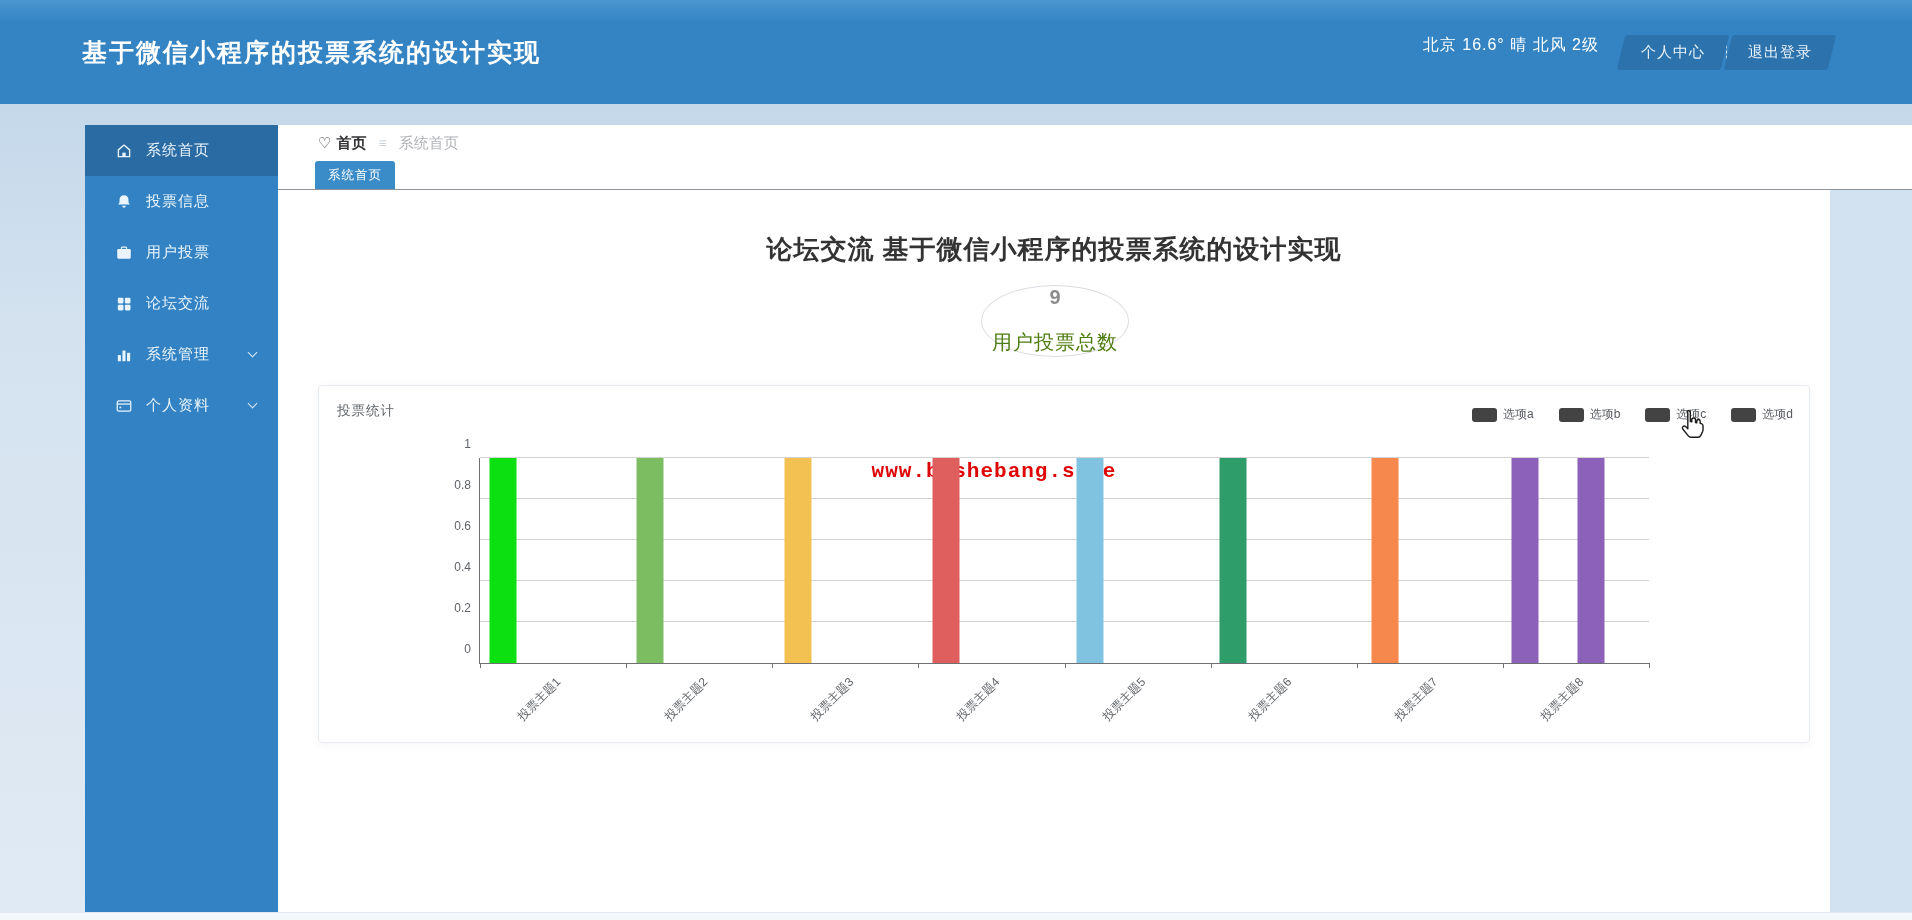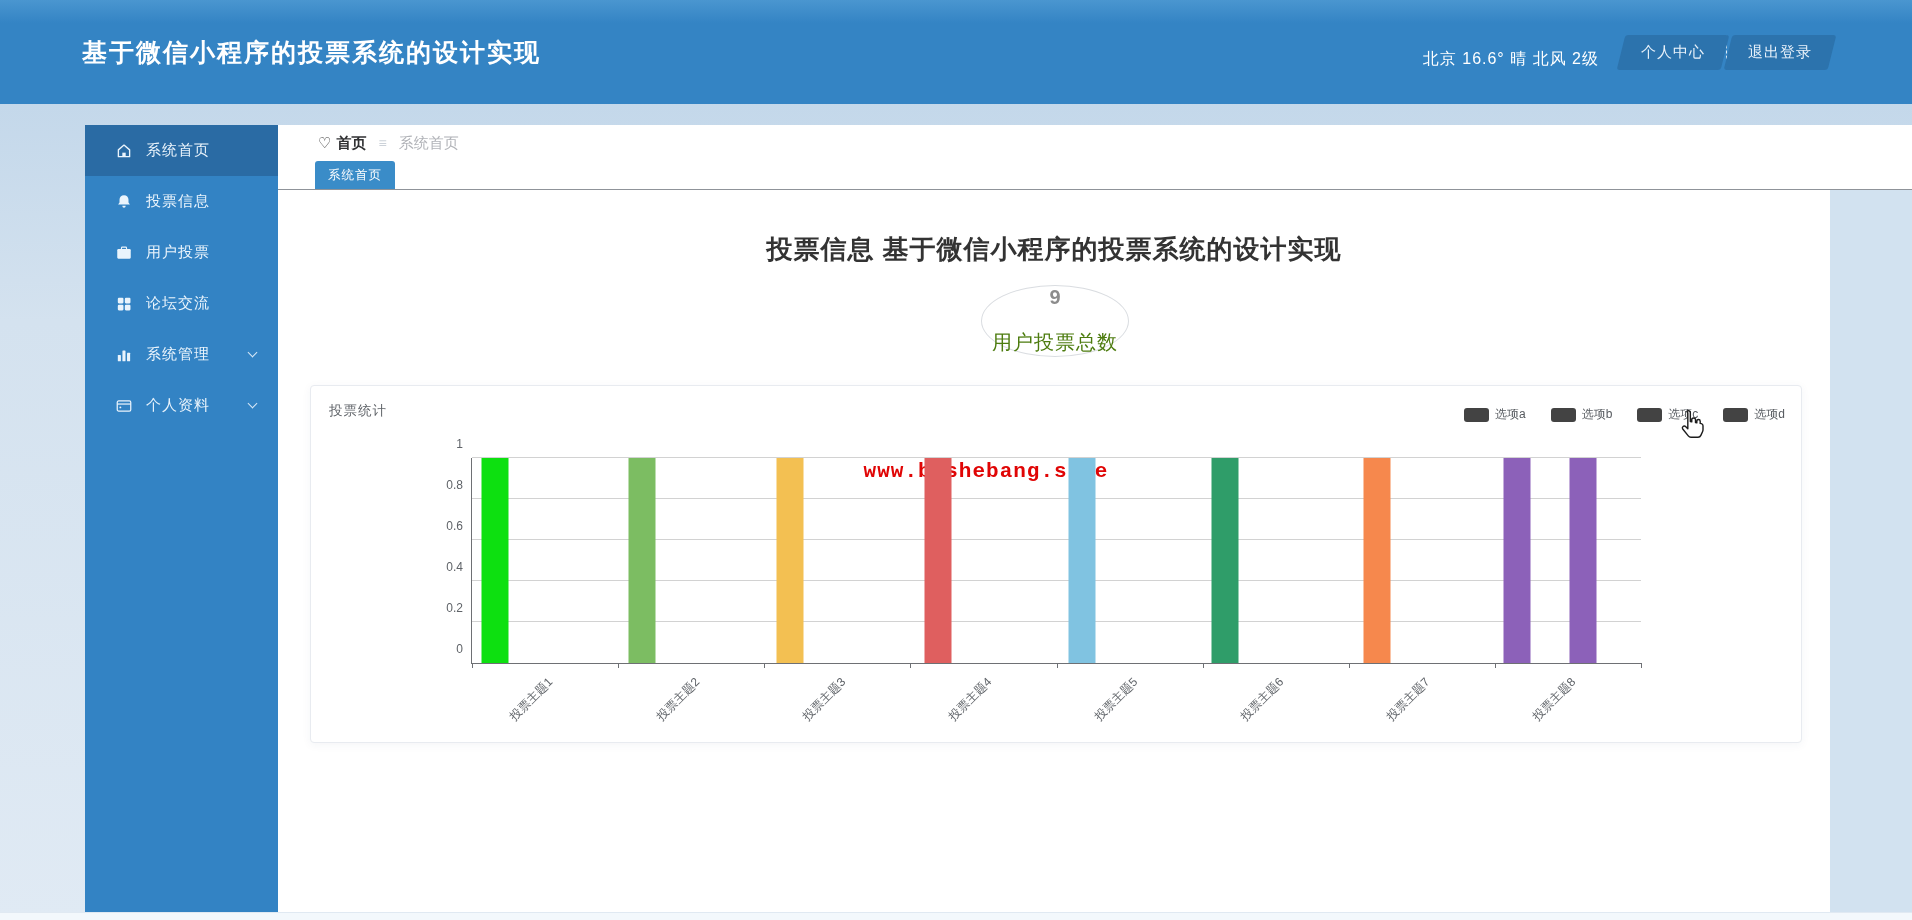--- a/index.html
+++ b/index.html
@@ -6,21 +6,21 @@
   html,body { width:1912px; height:920px; overflow:hidden; }
   body { font-family:"Liberation Sans","DejaVu Sans",sans-serif;
          background:linear-gradient(180deg,#bcd3e8 0%,#d4e2ef 35%,#e0eaf4 100%); }
   #app { position:relative; width:1912px; height:920px; }
 
   
   .header { position:absolute; left:0; top:0; width:1912px; height:104px;
             background:linear-gradient(180deg,#4a96d0 0%,#3484c4 22%,#3484c4 100%);
             display:flex; align-items:center; padding:0 80px 0 82px; }
   .header-title { color:#fff; font-size:25px; font-weight:bold; letter-spacing:2px; }
-  .header-right { margin-left:auto; display:flex; align-items:flex-end; gap:22px; }
+  .header-right { margin-left:auto; display:flex; align-items:flex-start; gap:22px; }
   .weather { color:#fff; font-size:16px; letter-spacing:1px; white-space:nowrap; }
   .hbtn-group { display:flex; align-items:center; }
   .hbtn { background:#2c73ad; border:none; color:#eaf3fb; font-size:15px;
           font-family:inherit; padding:8px 20px; cursor:pointer;
           transform:skewX(-14deg); border-radius:3px; }
   .hbtn > span { display:inline-block; transform:skewX(14deg); letter-spacing:1px; }
   .hbtn-divider { width:0; height:34px; border-left:1px dashed rgba(255,255,255,.85); margin:0 1px; }
 
   
   .sidebar { position:absolute; left:85px; top:125px; width:193px; height:787px;
@@ -54,21 +54,21 @@
                   background:#f3f8fc; border-top:1px solid #e0e9f2; }
   .welcome { position:absolute; top:42px; left:0; width:100%; text-align:center;
              font-size:26px; font-weight:bold; color:#333; letter-spacing:1px; }
   .stat-pill { position:absolute; top:95px; left:703px; width:148px; height:72px;
                background:#fff; border:1px solid #dadde1; border-radius:50%;
                display:flex; flex-direction:column; align-items:center; justify-content:center; }
   .stat-value { color:#8c8c8c; font-size:20px; font-weight:bold; }
   .stat-label { color:#4d7c0f; font-size:20px; margin-top:20px; letter-spacing:1px; }
 
   
-  .chart-card { position:absolute; left:32px; top:195px; width:1492px; height:358px;
+  .chart-card { position:absolute; left:40px; top:195px; width:1492px; height:358px;
                 background:#fff; border:1px solid #e8ebf0; border-radius:4px;
                 box-shadow:0 2px 10px rgba(30,60,90,.05); }
   .chart-title { position:absolute; left:18px; top:16px; font-size:13.5px; color:#5f6368; letter-spacing:1px; }
   .legend { position:absolute; right:16px; top:20px; display:flex; align-items:center; gap:17px; }
   .legend-item { display:flex; align-items:center; cursor:pointer;padding-left:8px; }
   .legend-swatch { width:25px; height:14px; border-radius:3px; background:#434343; }
   .legend-label { font-size:12px; color:#565a5f; margin-left:6px; }
   .plot { position:absolute; left:160px; top:72px; width:1170px; height:206px;
           border-left:1px solid #6e7074; border-bottom:1px solid #6e7074; }
   .gridline { position:absolute; left:0; width:100%; height:1px; background:#d2d2d2; }
@@ -169,21 +169,21 @@
       <span class="crumb-home">首页</span>
       <span class="crumb-sep">≡</span>
       <span class="crumb-current">系统首页</span>
     </div>
     <div class="tab-row">
       <div class="tab">系统首页</div>
     </div>
   </div>
 
   <div class="main">
-    <div class="welcome">投票信息 基于微信小程序的投票系统的设计实现</div>
+    <div class="welcome">论坛交流 基于微信小程序的投票系统的设计实现</div>
     <div class="stat-pill">
       <div class="stat-value">9</div>
       <div class="stat-label">用户投票总数</div>
     </div>
 
     <div class="chart-card">
       <div class="chart-title">投票统计</div>
       <div class="legend" id="legend">
           <div class="legend-item">
             <span class="legend-swatch" style="background:#434343"></span>

